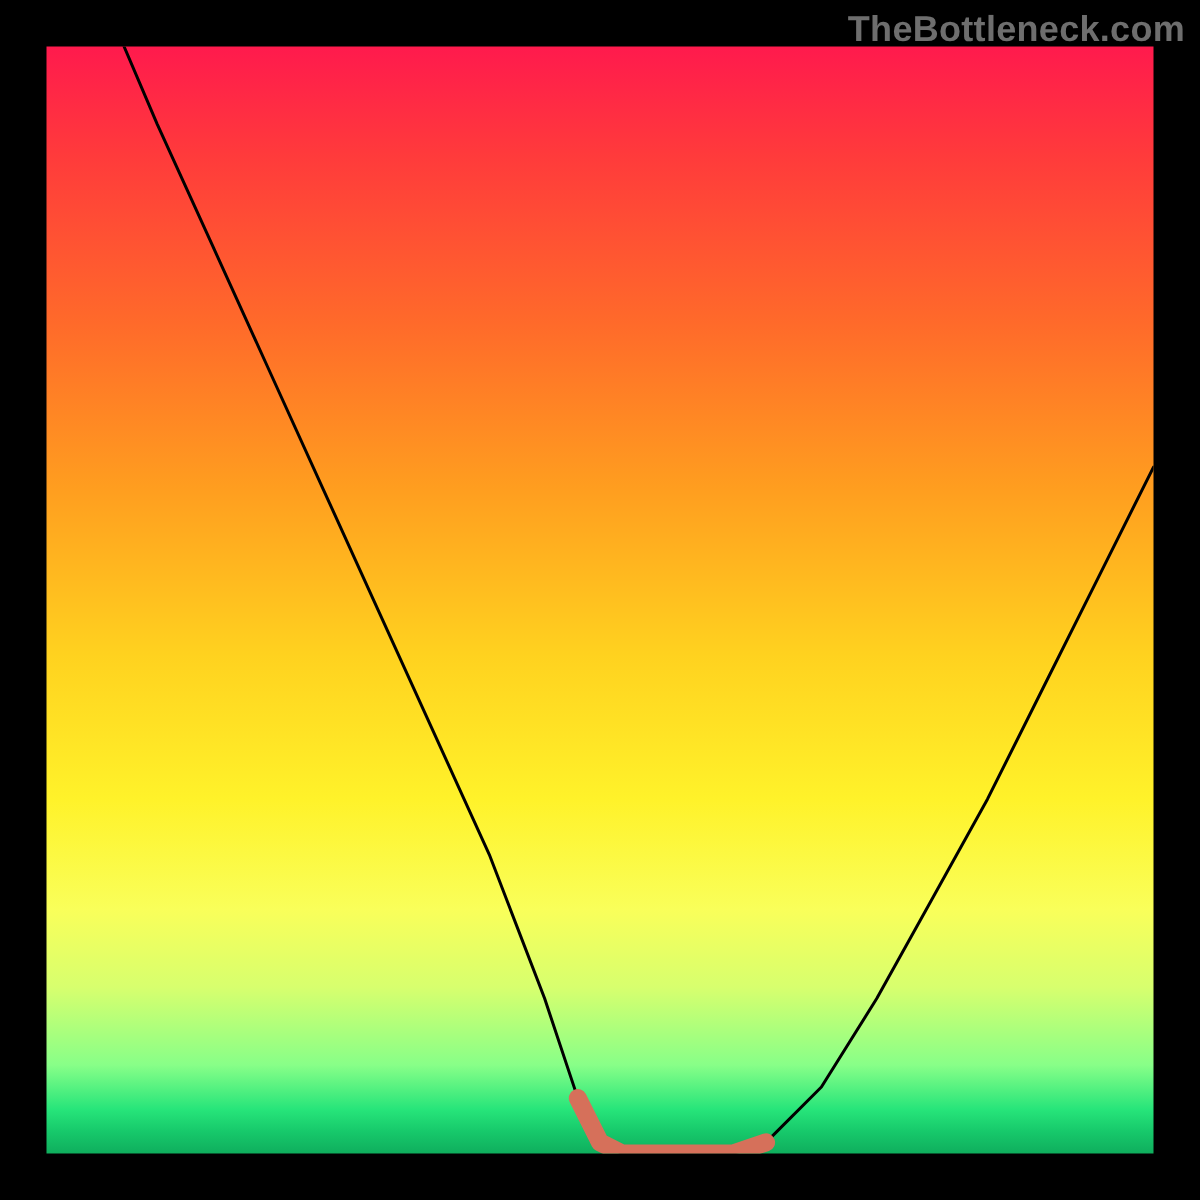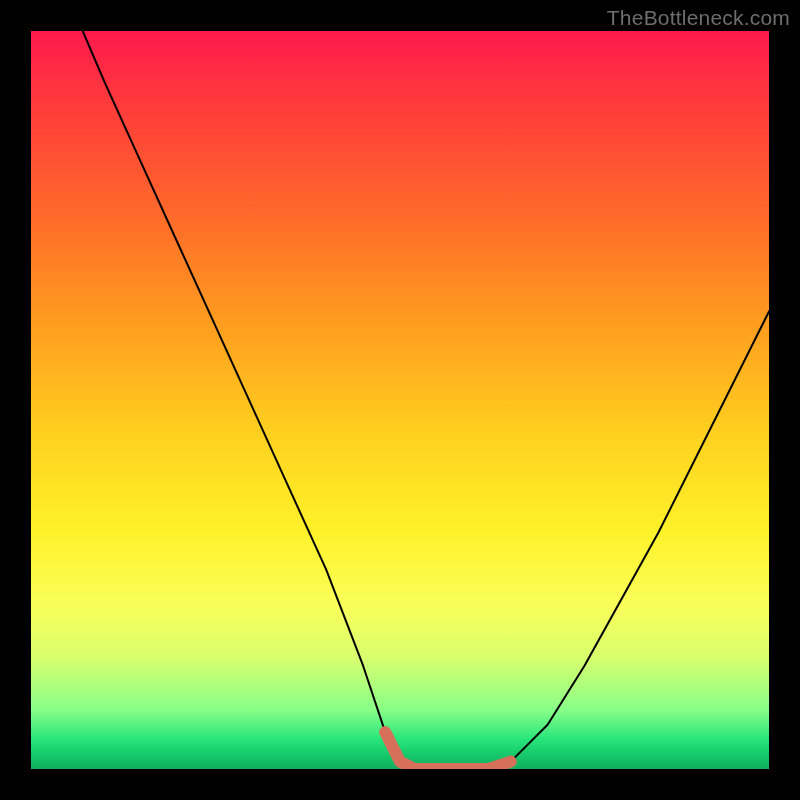--- a/index.html
+++ b/index.html
@@ -45,23 +45,23 @@
     left: 0;
     top: 0;
     width: 738px;
     height: 738px;
   }
   .watermark {
     position: absolute;
     top: 6px;
     right: 10px;
     color: #6e6e6e;
-    font-size: 21px;
+    font-size: 24px;
     letter-spacing: 0.2px;
-    font-weight: 400;
+    font-weight: 700;
     user-select: none;
   }
 </style>
 </head>
 <body>
 
 <div class="frame">
 
   <div class="watermark">TheBottleneck.com</div>
 

